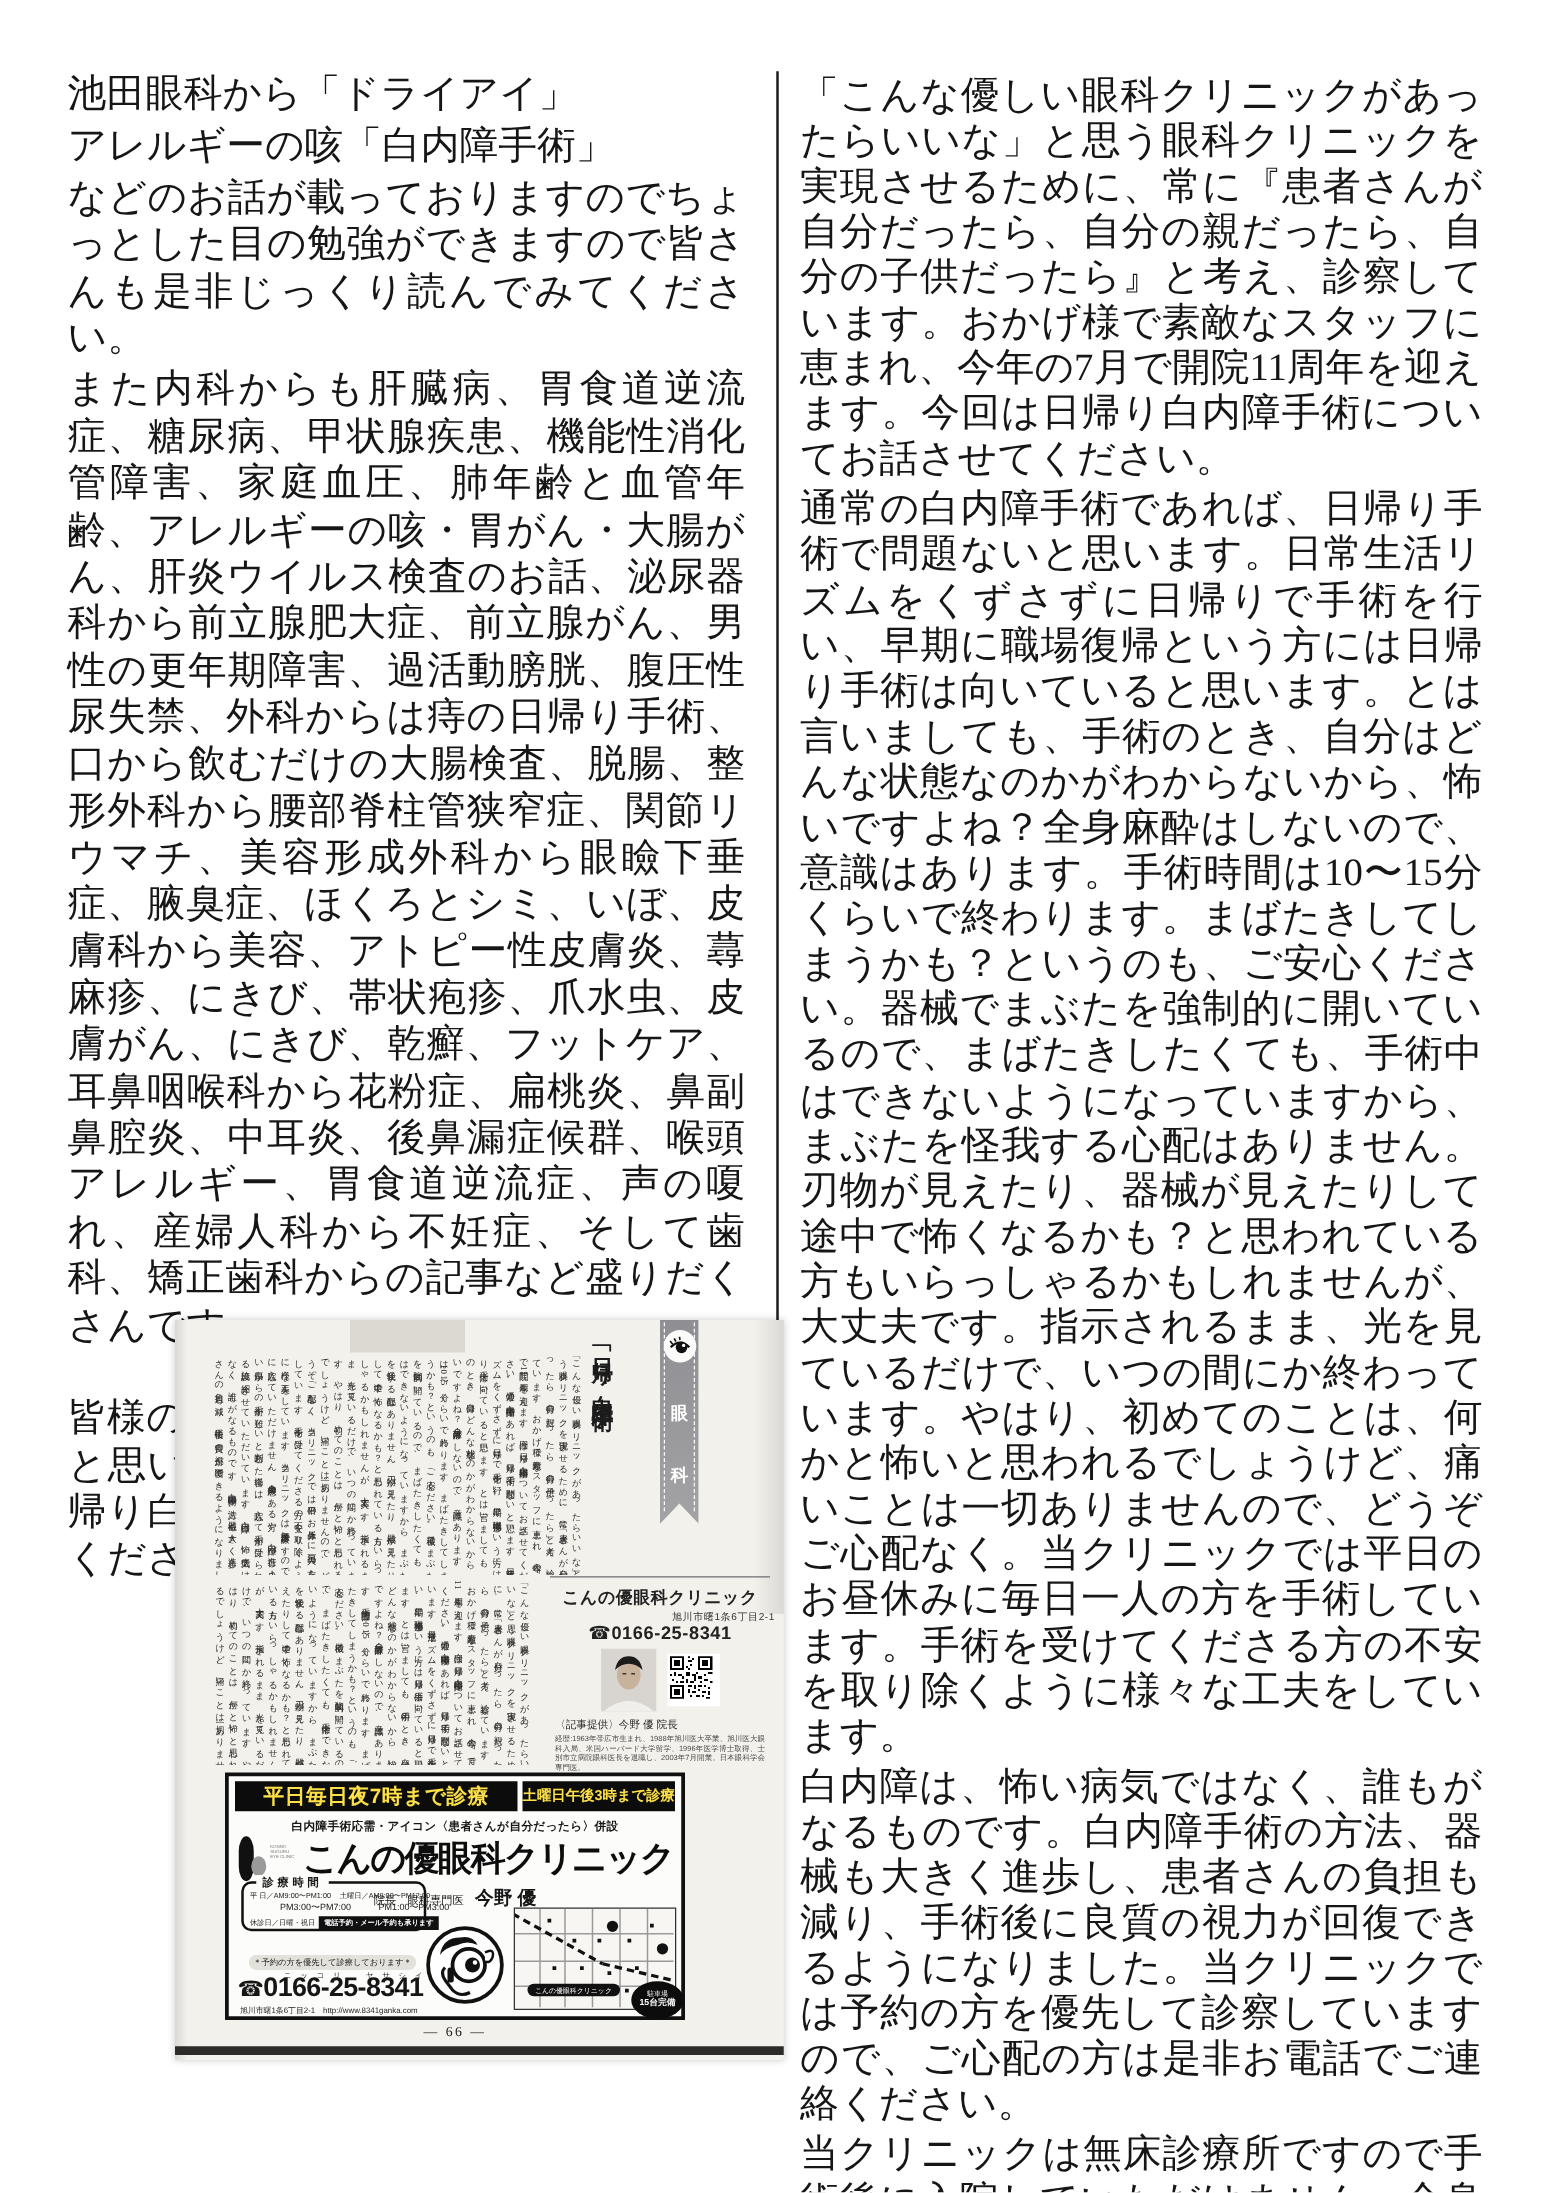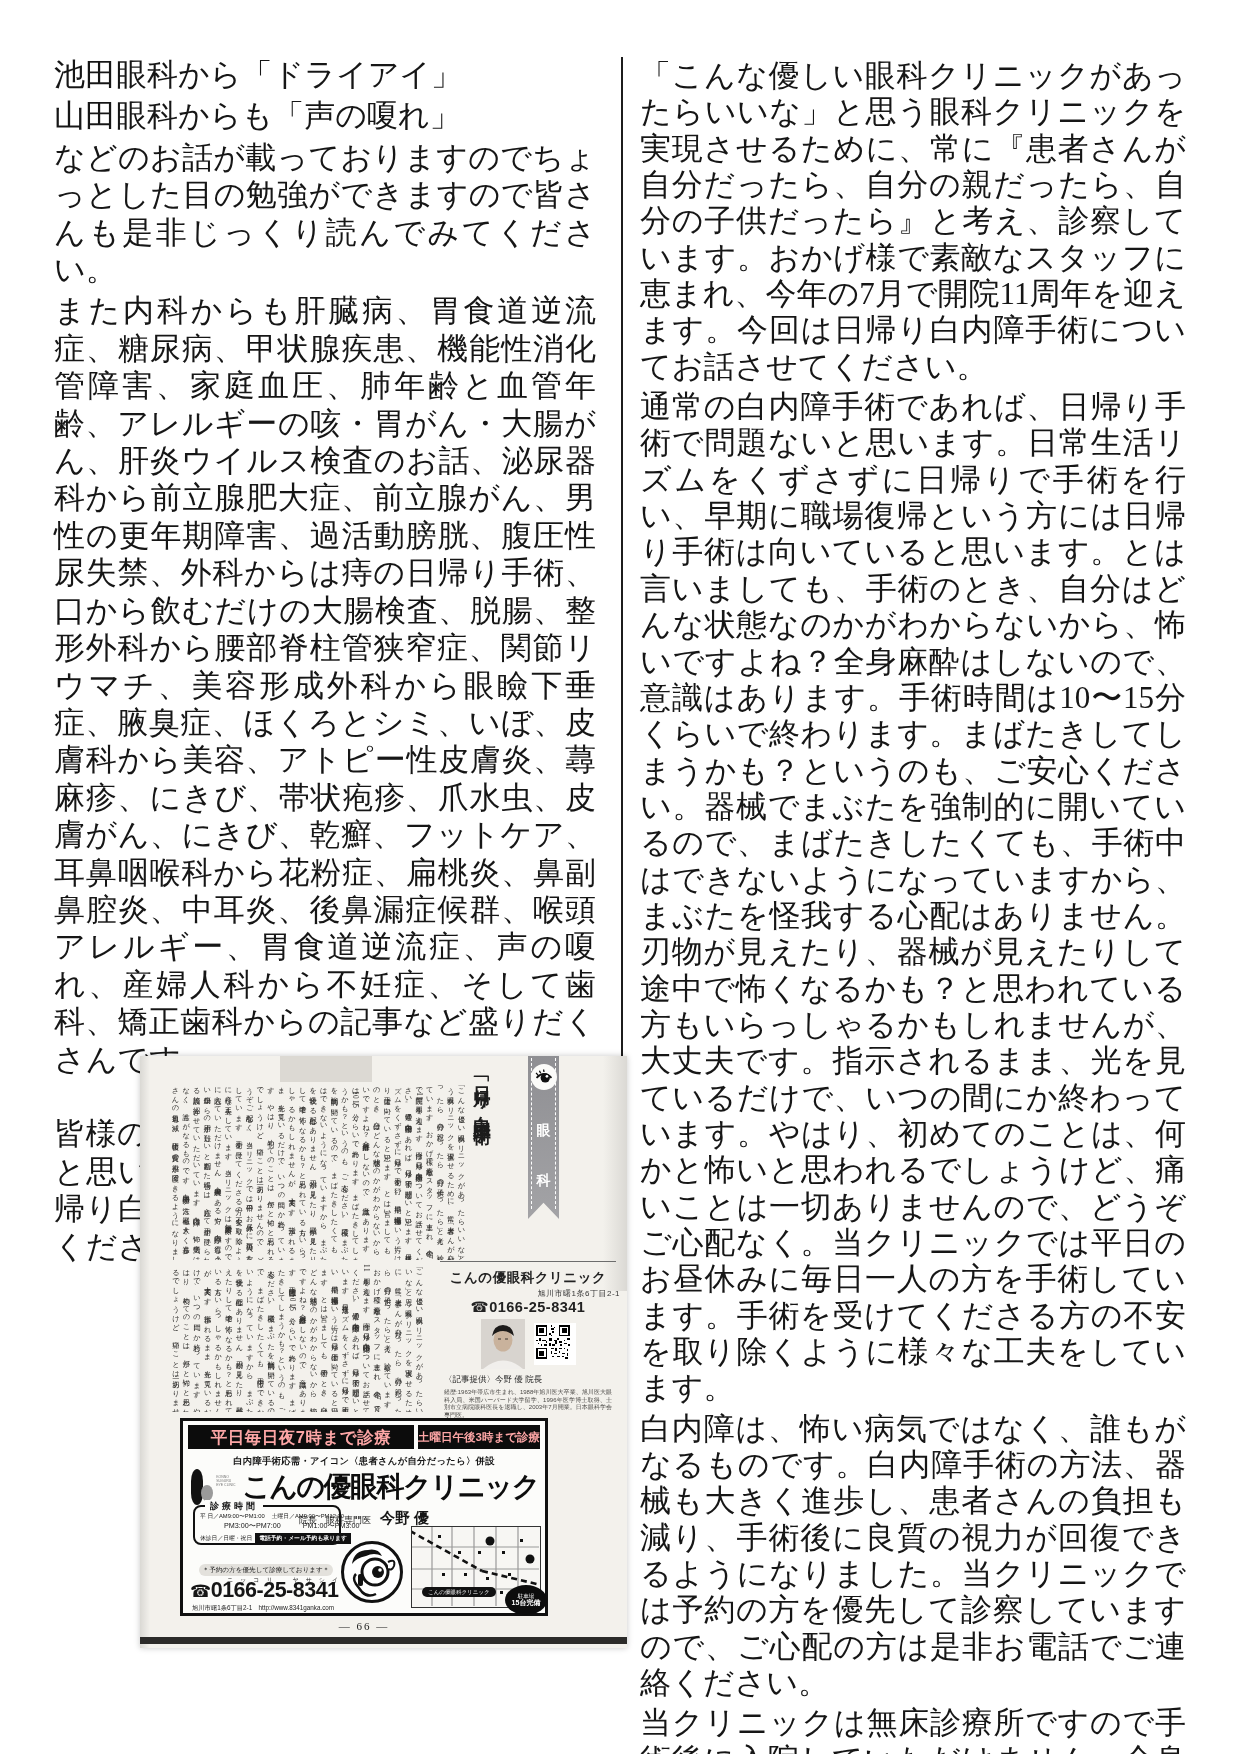--- a/index.html
+++ b/index.html
@@ -48,21 +48,21 @@
   .info-phone{text-align:center;font-size:14.5px;font-weight:bold;letter-spacing:.5px;}
   .info-media{display:flex;justify-content:center;align-items:flex-start;gap:9px;margin-top:4px;}
   .photo{width:44px;height:50px;background:#d8d4cf;overflow:hidden;}
   .qr{width:38px;height:38px;background:#fff;padding:2px;margin-top:4px;}
   .info-credit{font-size:8.5px;margin:5px 0 0 8px;}
   .info-bio{font-size:6px;line-height:7.6px;color:#4c4a47;margin:3px 8px 0;text-align:justify;}
 
   #ad{position:absolute;left:40px;top:362px;width:368px;height:198px;border:3px solid #101010;
         background:#fcfcfa;box-sizing:border-box;}
   .banners{display:flex;gap:4px;margin:4px 5px 0;}
-  .banner{background:#0c0c0c;color:#fca5a5;font-weight:800;text-align:center;line-height:24px;white-space:nowrap;}
+  .banner{background:#0c0c0c;color:#fde047;font-weight:800;text-align:center;line-height:24px;white-space:nowrap;}
   .b1{flex:2.4;font-size:16.5px;letter-spacing:.5px;}
   .b2{flex:1;font-size:11.5px;}
   .ad-sub{text-align:center;font-size:9.3px;font-weight:bold;margin-top:6px;letter-spacing:.3px;}
   .ad-namerow{display:flex;align-items:center;justify-content:center;gap:7px;margin-top:0;}
   .logo{position:relative;width:46px;height:38px;flex:0 0 auto;}
   .logo .bar{position:absolute;left:2px;top:1px;width:12px;height:36px;background:#111;border-radius:6px/12px;}
   .logo .dot{position:absolute;left:12px;top:17px;width:12px;height:16px;background:#9a9a9a;border-radius:50%;}
   .logo-txt{position:absolute;left:27px;top:7px;width:20px;font-size:3.5px;line-height:4.2px;color:#777;}
   .ad-name{font-size:28px;font-weight:900;letter-spacing:-1.5px;color:#0d0d0d;white-space:nowrap;}
   .ad-director{text-align:center;font-size:9px;margin-top:3px;}
@@ -97,21 +97,21 @@
         font-family:"Liberation Serif","DejaVu Serif",serif;color:#222;letter-spacing:2px;}
   .bottom-strip{position:absolute;left:0;top:581px;width:100%;height:7px;background:#2c2b29;}
 </style>
 </head>
 <body>
 
 <div id="page">
 
   <div id="left-col" class="col">
     <p>池田眼科から「ドライアイ」</p>
-    <p>山田眼科からも「声の嗄れ」</p>
+    <p>アレルギーの咳「白内障手術」</p>
     <p>などのお話が載っておりますのでちょっとした目の勉強ができますので皆さんも是非じっくり読んでみてください。</p>
     <p>また内科からも肝臓病、胃食道逆流症、糖尿病、甲状腺疾患、機能性消化管障害、家庭血圧、肺年齢と血管年齢、アレルギーの咳・胃がん・大腸がん、肝炎ウイルス検査のお話、泌尿器科から前立腺肥大症、前立腺がん、男性の更年期障害、過活動膀胱、腹圧性尿失禁、外科からは痔の日帰り手術、口から飲むだけの大腸検査、脱腸、整形外科から腰部脊柱管狭窄症、関節リウマチ、美容形成外科から眼瞼下垂症、腋臭症、ほくろとシミ、いぼ、皮膚科から美容、アトピー性皮膚炎、蕁麻疹、にきび、帯状疱疹、爪水虫、皮膚がん、にきび、乾癬、フットケア、耳鼻咽喉科から花粉症、扁桃炎、鼻副鼻腔炎、中耳炎、後鼻漏症候群、喉頭アレルギー、胃食道逆流症、声の嗄れ、産婦人科から不妊症、そして歯科、矯正歯科からの記事など盛りだくさんです。</p>
     <p class="spaced">皆様のご自宅にも 4 月下旬に届いたかと思いますが今年の病院ガイドの「日帰り白内障手術」について紹介させてください。</p>
   </div>
 
   <div id="divider"></div>
 
   <div id="right-col" class="col">
     <p>「こんな優しい眼科クリニックがあったらいいな」と思う眼科クリニックを実現させるために、常に『患者さんが自分だったら、自分の親だったら、自分の子供だったら』と考え、診察しています。おかげ様で素敵なスタッフに恵まれ、今年の7月で開院11周年を迎えます。今回は日帰り白内障手術についてお話させてください。</p>
     <p>通常の白内障手術であれば、日帰り手術で問題ないと思います。日常生活リズムをくずさずに日帰りで手術を行い、早期に職場復帰という方には日帰り手術は向いていると思います。とは言いましても、手術のとき、自分はどんな状態なのかがわからないから、怖いですよね？全身麻酔はしないので、意識はあります。手術時間は10〜15分くらいで終わります。まばたきしてしまうかも？というのも、ご安心ください。器械でまぶたを強制的に開いているので、まばたきしたくても、手術中はできないようになっていますから、まぶたを怪我する心配はありません。刃物が見えたり、器械が見えたりして途中で怖くなるかも？と思われている方もいらっしゃるかもしれませんが、大丈夫です。指示されるまま、光を見ているだけで、いつの間にか終わっています。やはり、初めてのことは、何かと怖いと思われるでしょうけど、痛いことは一切ありませんので、どうぞご心配なく。当クリニックでは平日のお昼休みに毎日一人の方を手術しています。手術を受けてくださる方の不安を取り除くように様々な工夫をしています。</p>

